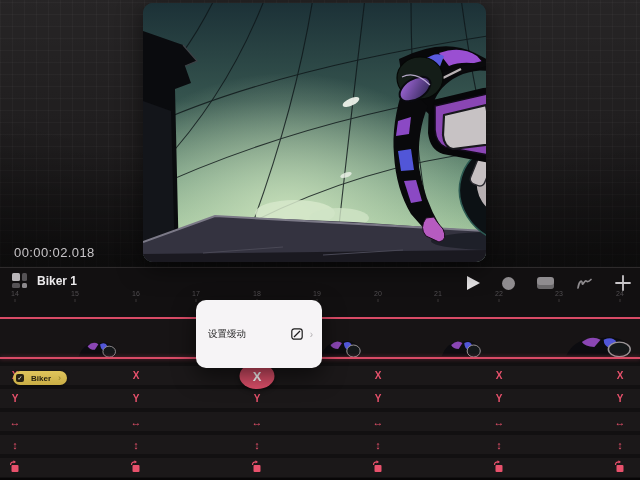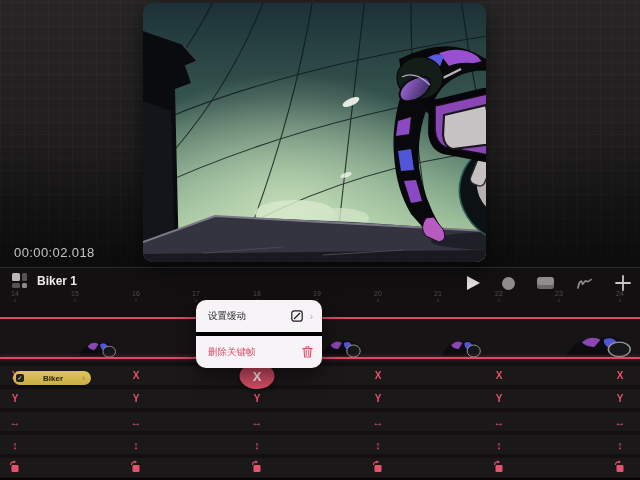--- a/index.html
+++ b/index.html
@@ -48,21 +48,21 @@
   .tick{position:absolute;top:0;transform:translateX(-50%);color:#504d50;font-size:7px;}
   .tickmark{position:absolute;top:9px;width:1px;height:3px;background:#3a3738;transform:translateX(-50%);}
 
   
   .track-band{position:absolute;left:0;top:50px;width:640px;height:41px;background:#171415;}
   .pinkline{position:absolute;left:0;width:640px;height:2px;background:#d84b66;z-index:6;}
   .pl-top{top:49px;} .pl-bot{top:89px;box-shadow:0 0 4px rgba(216,75,102,.5);}
   .thumb{position:absolute;bottom:0;z-index:1;}
   .thumb svg{display:block;width:100%;height:100%;}
   .biker-pill{position:absolute;left:13px;top:53px;height:14px;padding:0 6px 0 3px;border-radius:8px;
-    background:linear-gradient(180deg,#e0c55c,#c9ad45);display:flex;align-items:center;gap:19px;z-index:7;
+    background:linear-gradient(180deg,#e0c55c,#c9ad45);display:flex;align-items:center;gap:7px;z-index:7;
     box-shadow:0 1px 3px rgba(0,0,0,.5);}
   .pill-check{width:8px;height:8px;border-radius:2px;background:#262012;color:#f2ecd8;font-size:6px;
     line-height:8px;text-align:center;}
   .pill-label{font-size:8px;font-weight:700;color:#241f10;}
   .pill-chevron{font-size:9px;color:#8f7a28;line-height:8px;margin-top:-1px;}
 
   
   .rows{position:absolute;left:0;top:96px;width:640px;height:117px;}
   .prop-row{position:absolute;left:0;width:640px;height:19px;background:#1b1819;}
   .marker{position:absolute;top:0;height:19px;transform:translateX(-50%);display:flex;
@@ -394,23 +394,15 @@
         <div class="menu-item">
           <span class="mi-label">设置缓动</span>
           <span class="mi-icon">
             <svg width="12" height="12" viewBox="0 0 12 12">
               <rect x="0.8" y="0.8" width="10.4" height="10.4" rx="2.5" fill="none" stroke="#1d1c1d" stroke-width="1.2"></rect>
               <path d="M3,9 L9,3" stroke="#1d1c1d" stroke-width="1.2"></path>
             </svg>
           </span>
           <span class="mi-chevron">›</span>
         </div>
-        <div class="menu-item danger">
-          <span class="mi-label">删除关键帧</span>
-          <span class="mi-icon">
-            <svg width="11" height="12" viewBox="0 0 11 12">
-              <path d="M0.8,2.6 H10.2 M3.8,2.4 L4.2,0.8 H6.8 L7.2,2.4 M2,2.8 L2.6,11 H8.4 L9,2.8 M4.2,4.6 V9.2 M6.8,4.6 V9.2" stroke="#e0506b" stroke-width="1.1" fill="none" stroke-linecap="round"></path>
-            </svg>
-          </span>
-        </div>
       </div>
   </div>
 </div>
 
 </body></html>

